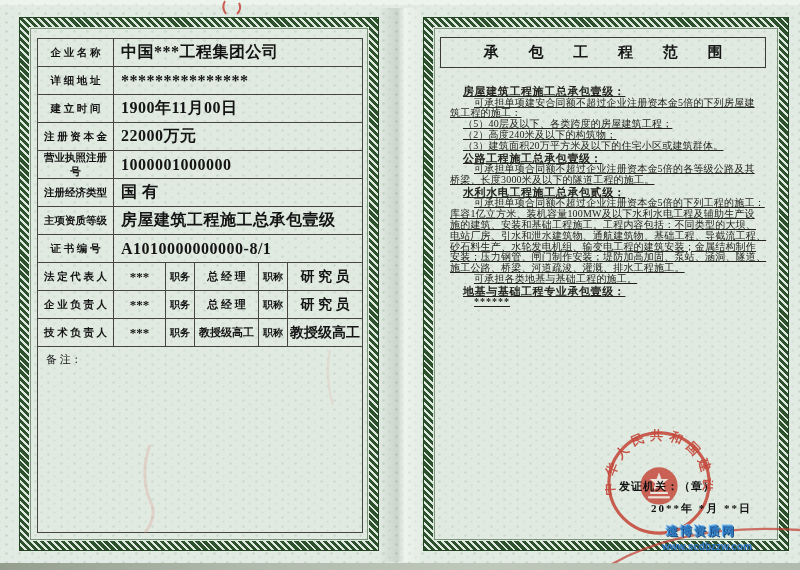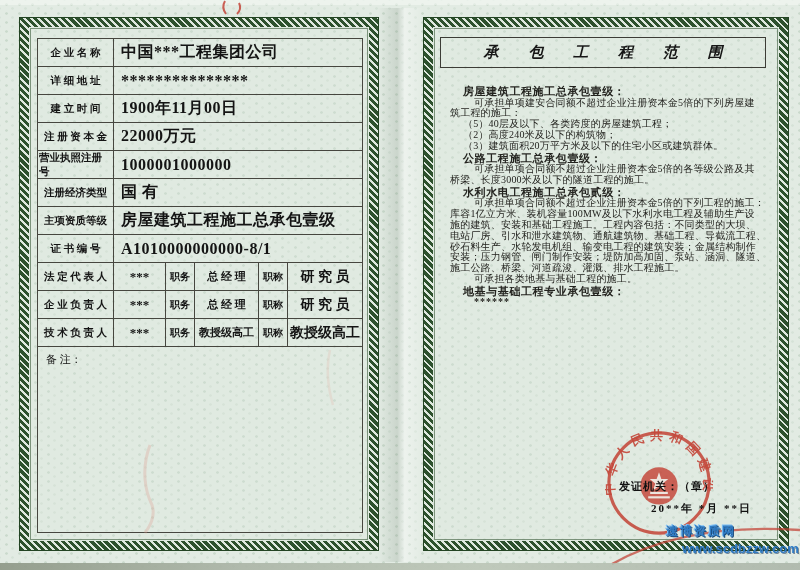--- a/index.html
+++ b/index.html
@@ -19,50 +19,50 @@
     background-size:13px 9px,13px 9px;background-position:0 0,6px 4px;}
   .page::after{content:"";position:absolute;inset:1px;border:1px solid rgba(40,75,40,.55);pointer-events:none;}
   .page-left{left:20px;top:18px;width:358px;height:532px;}
   .page-right{left:424px;top:18px;width:364px;height:532px;}
 
   
   .lp-table{position:absolute;left:8px;top:11px;right:6px;bottom:8px;
     border:1px solid #46463f;display:flex;flex-direction:column;color:#141414;}
   .lp-row{display:flex;height:27px;border-bottom:1px solid #46463f;flex:none;}
   .lp-cell{display:flex;align-items:center;box-sizing:border-box;}
-  .lp-label{width:76px;border-right:1px solid #46463f;justify-content:center;text-align:left;
+  .lp-label{width:76px;border-right:1px solid #46463f;justify-content:center;text-align:center;
     font-weight:bold;font-size:10.5px;padding:0 1px;}
   .lp-value{flex:1;padding-left:7px;font-weight:bold;font-size:16px;letter-spacing:.5px;}
   .lp-name{width:52px;border-right:1px solid #46463f;justify-content:center;font-weight:bold;font-size:13px;}
   .lp-mini{width:29px;border-right:1px solid #46463f;justify-content:center;font-weight:bold;font-size:10px;}
   .lp-duty{width:64px;border-right:1px solid #46463f;justify-content:center;font-weight:bold;font-size:11px;}
   .lp-title{flex:1;justify-content:center;font-weight:bold;font-size:14px;}
   .lp-remark{flex:1;padding:5px 8px;font-weight:normal;font-size:11px;position:relative;}
 
   
   .title-box{position:absolute;left:7px;right:13px;top:10px;height:29px;border:1px solid #3c3c36;
-    display:flex;align-items:center;justify-content:center;font-style:italic;}
+    display:flex;align-items:center;justify-content:center;}
   .title-box span{font-weight:bold;font-size:15px;letter-spacing:13px;padding-left:13px;color:#161616;}
   .rp-body{position:absolute;left:17px;right:11px;top:58px;color:#23231f;}
-  .rp-line{font-size:10px;line-height:10.8px;letter-spacing:.2px;}
+  .rp-line{font-size:10px;line-height:10.8px;letter-spacing:.2px;text-decoration:underline;}
   .rp-h{font-weight:bold;font-size:11px;line-height:12.6px;padding-left:13px;letter-spacing:.6px;}
   .rp-p{padding-left:24px;}
   .rp-li{padding-left:13px;}
   .rp-stars{font-weight:bold;padding-left:24px;letter-spacing:1px;}
   .issuer{position:absolute;left:186px;top:452px;font-weight:bold;font-size:11px;color:#111;z-index:3;letter-spacing:1px;}
   .dateline{position:absolute;left:218px;top:474px;font-weight:bold;font-size:11px;color:#111;z-index:3;letter-spacing:2px;}
   .seal{position:absolute;left:172px;top:402px;width:108px;height:108px;z-index:2;opacity:.92;}
 
   
   .overlay{position:absolute;left:0;top:0;width:800px;height:570px;pointer-events:none;}
   .wm-cn{position:absolute;left:666px;top:523px;font-family:"Liberation Sans","DejaVu Sans",sans-serif;
     font-weight:bold;font-size:12px;color:#2f7bc4;letter-spacing:2px;z-index:5;
     text-shadow:1px 1px 0 #1b4a7a,-1px -1px 0 #7fc0f5;}
   .wm-url{position:absolute;left:662px;top:541px;font-family:"Liberation Sans","DejaVu Sans",sans-serif;
-    font-weight:bold;font-size:13px;color:#2f7bc4;z-index:5;text-shadow:1px 1px 0 rgba(20,50,90,.55);margin-left:20px;}
+    font-weight:bold;font-size:10px;color:#2f7bc4;z-index:5;text-shadow:1px 1px 0 rgba(20,50,90,.55);}
   .strip-bottom{position:absolute;left:0;bottom:0;width:800px;height:7px;z-index:4;
     background:linear-gradient(90deg,#87917f 0%,#a7b1a2 30%,#b9c3b4 60%,#a9b3a6 100%);opacity:.85;}
   .strip-top{position:absolute;left:0;top:0;width:800px;height:5px;background:rgba(245,250,245,.55);}
   .fold{position:absolute;left:378px;top:8px;width:46px;height:554px;
     background:linear-gradient(90deg,transparent 0%,rgba(80,100,82,.16) 42%,rgba(255,255,255,.38) 58%,transparent 100%);}
 </style>
 </head>
 <body>
 
 <div class="scan">

